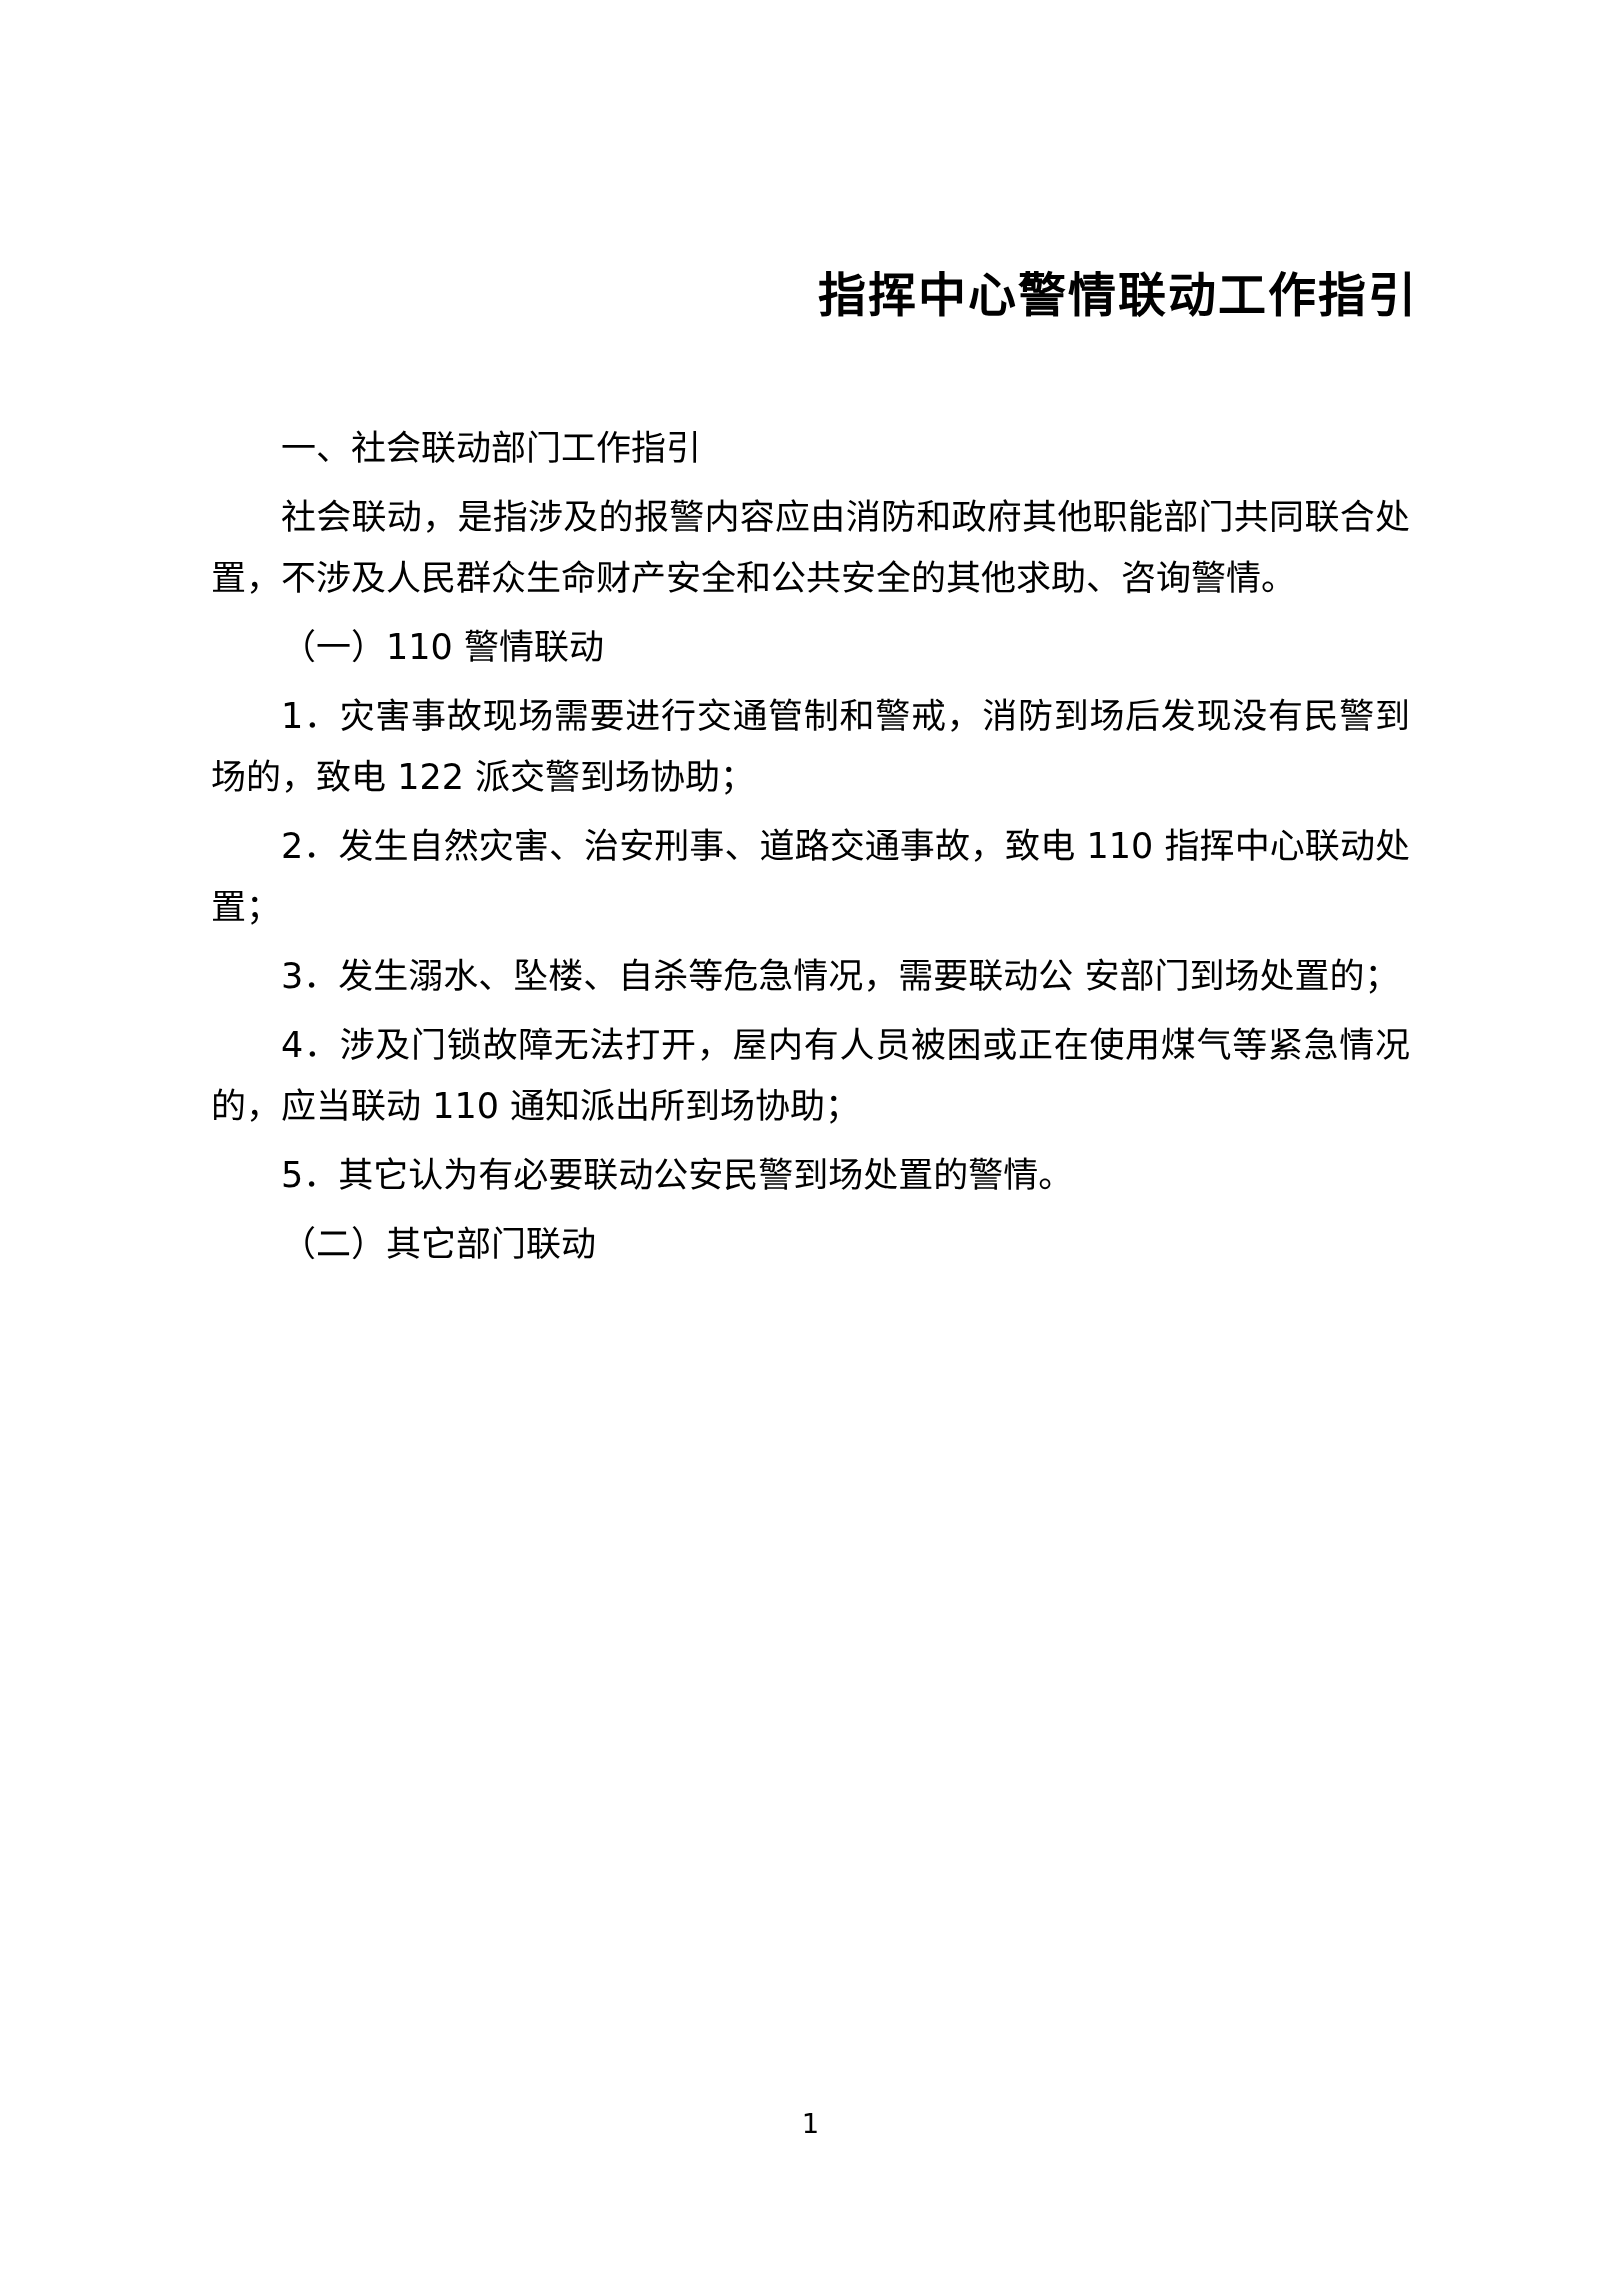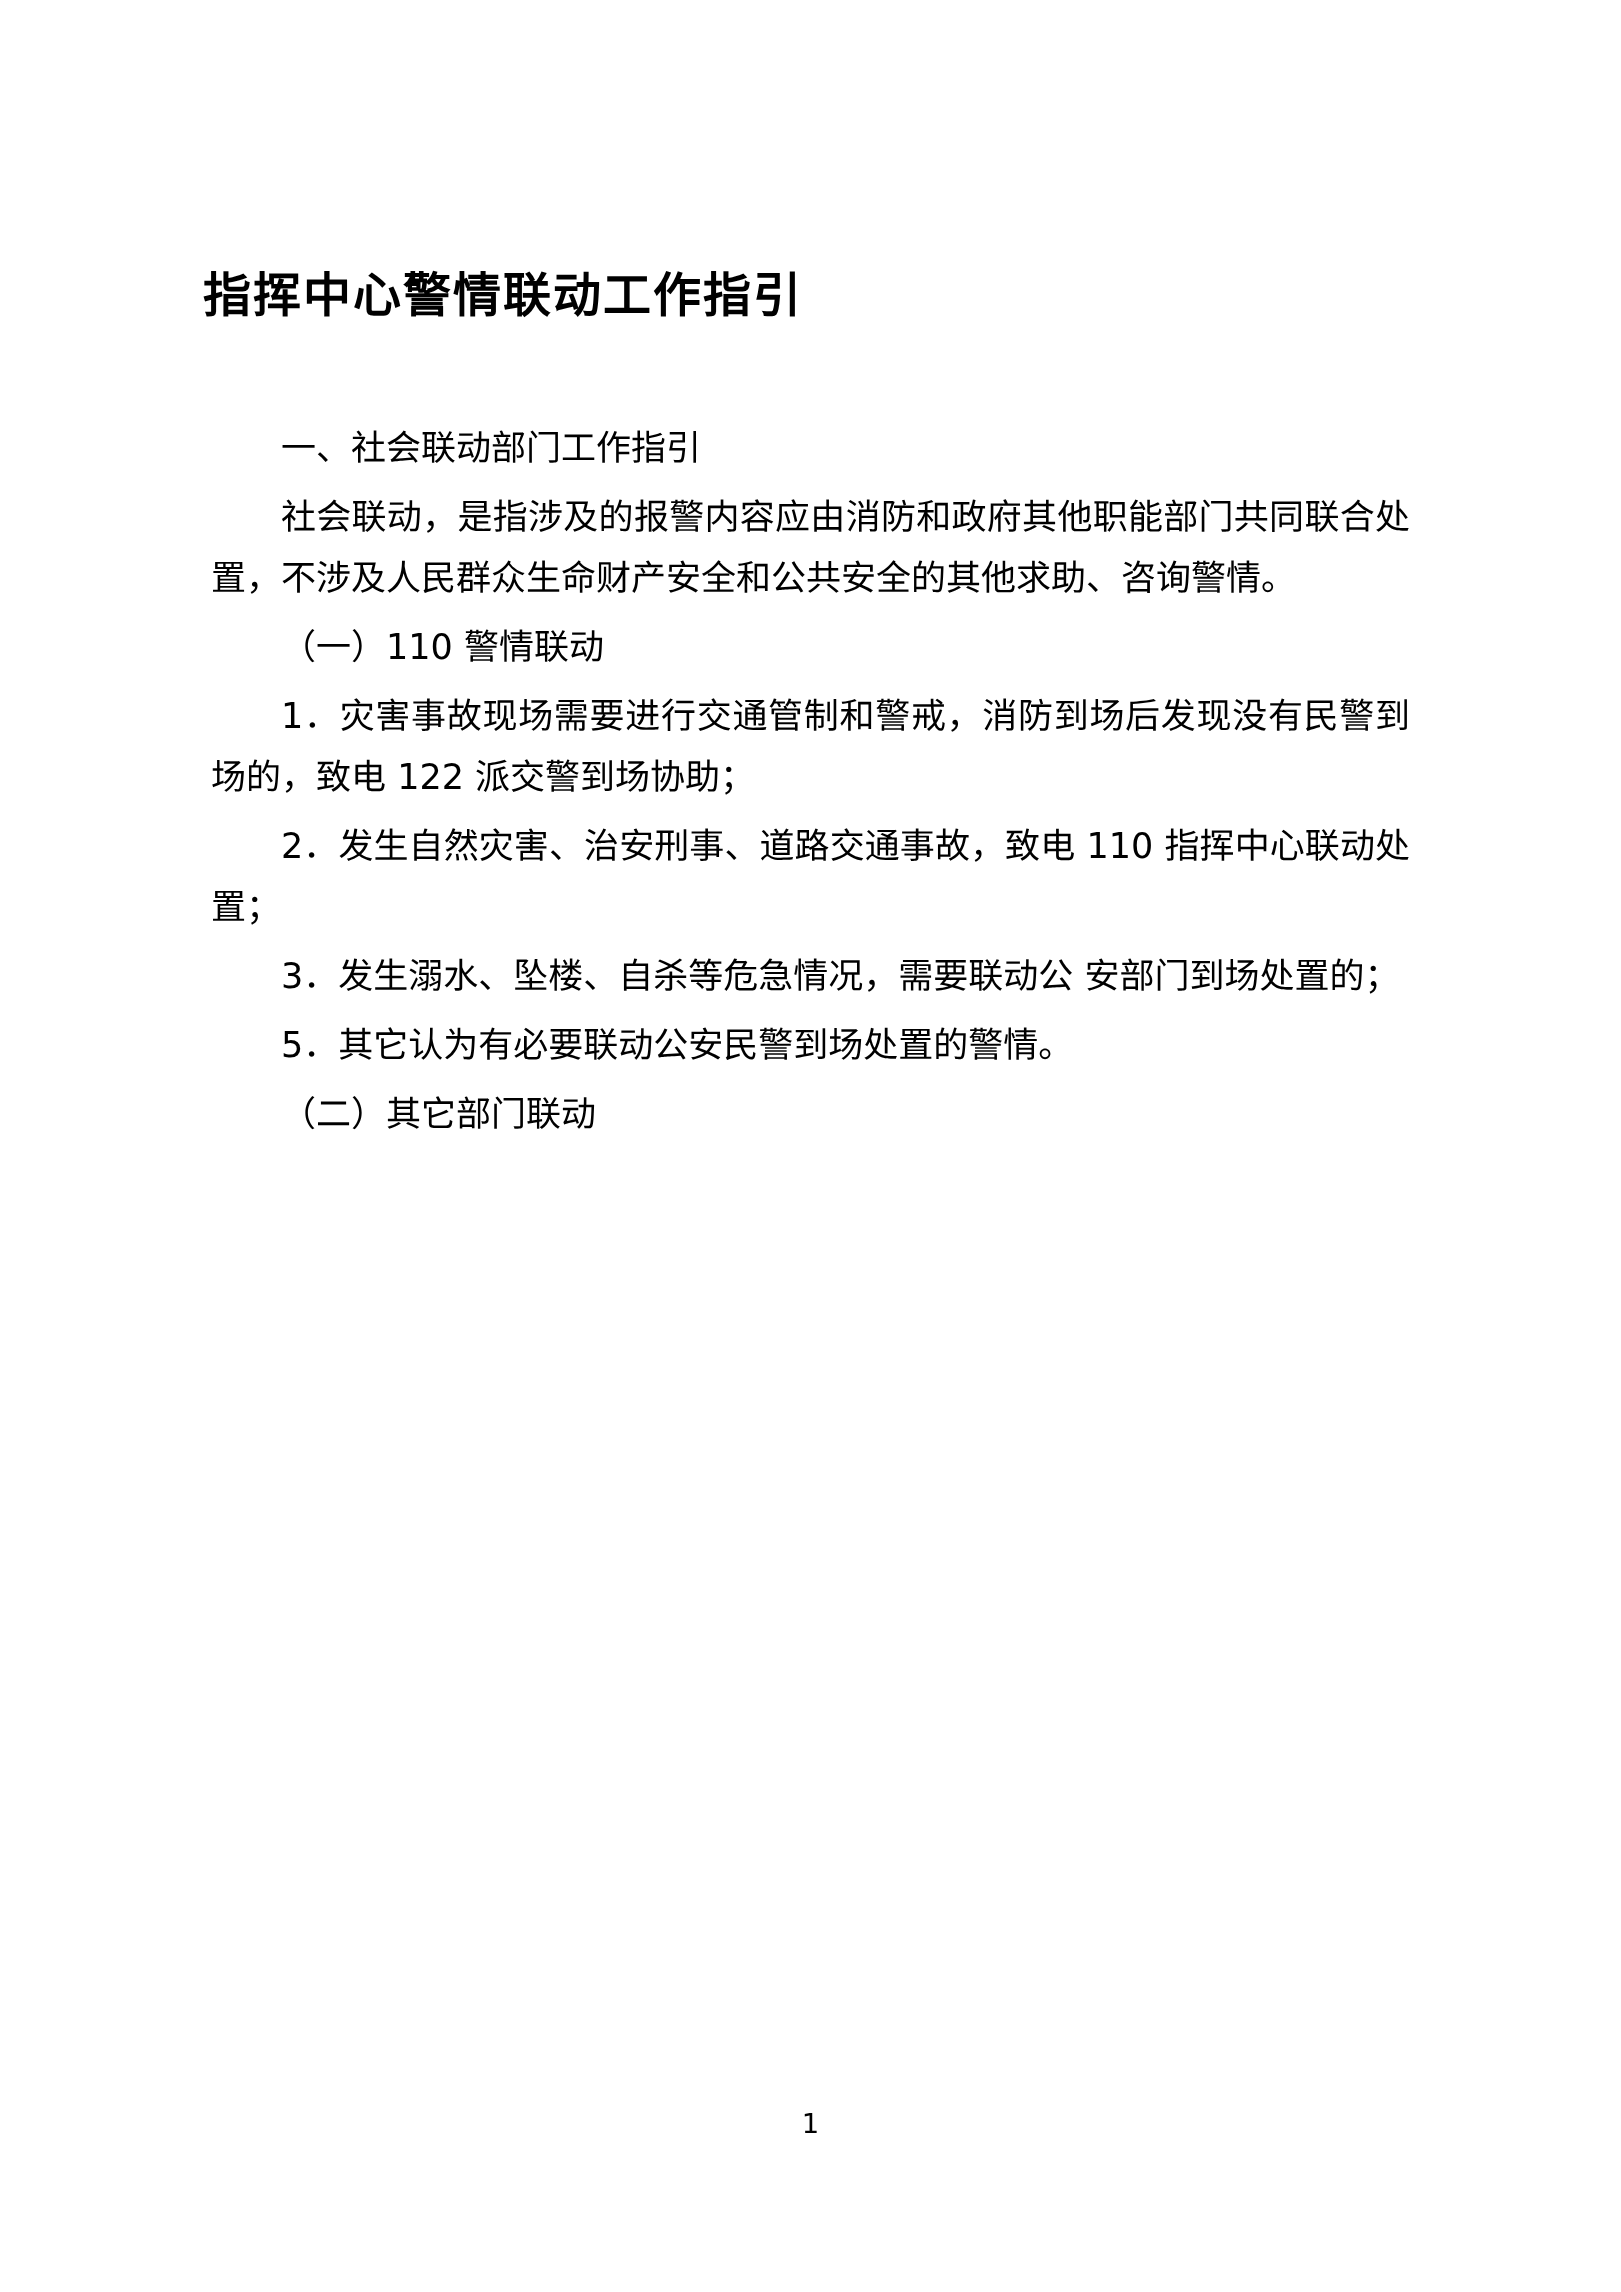--- a/index.html
+++ b/index.html
@@ -25,21 +25,21 @@
   }
   .content {
     position: absolute;
     left: 203px;
     top: 0;
     width: 1215px;
   }
   .doc-title {
     margin: 0;
     padding: 0;
-    text-align: left;
+    text-align: right;
     font-family: "DejaVu Sans", "Liberation Sans", sans-serif;
     font-weight: 700;
     font-size: 48px;
     line-height: 1.2;
     letter-spacing: 2px;
     margin-top: 267px;
     color: #000;
   }
   .body-text {
     margin: 8px;
@@ -85,20 +85,21 @@
 
 
     <p class="body-text indent2">（一）110 警情联动</p>
 
     <p class="body-text indent2">1．灾害事故现场需要进行交通管制和警戒，消防到场后发现没有民警到场的，致电 122 派交警到场协助；</p>
 
     <p class="body-text indent2">2．发生自然灾害、治安刑事、道路交通事故，致电 110 指挥中心联动处置；</p>
 
     <p class="body-text indent2">3．发生溺水、坠楼、自杀等危急情况，需要联动公 安部门到场处置的；</p>
 
+    <p class="body-text indent2">4．涉及门锁故障无法打开，屋内有人员被困或正在使用煤气等紧急情况的，应当联动 110 通知派出所到场协助；</p>
 
     <p class="body-text indent2">5．其它认为有必要联动公安民警到场处置的警情。</p>
 
     <p class="body-text indent2">（二）其它部门联动</p>
 
 
   </div>
 
   <div class="page-number">1</div>
 </div>

